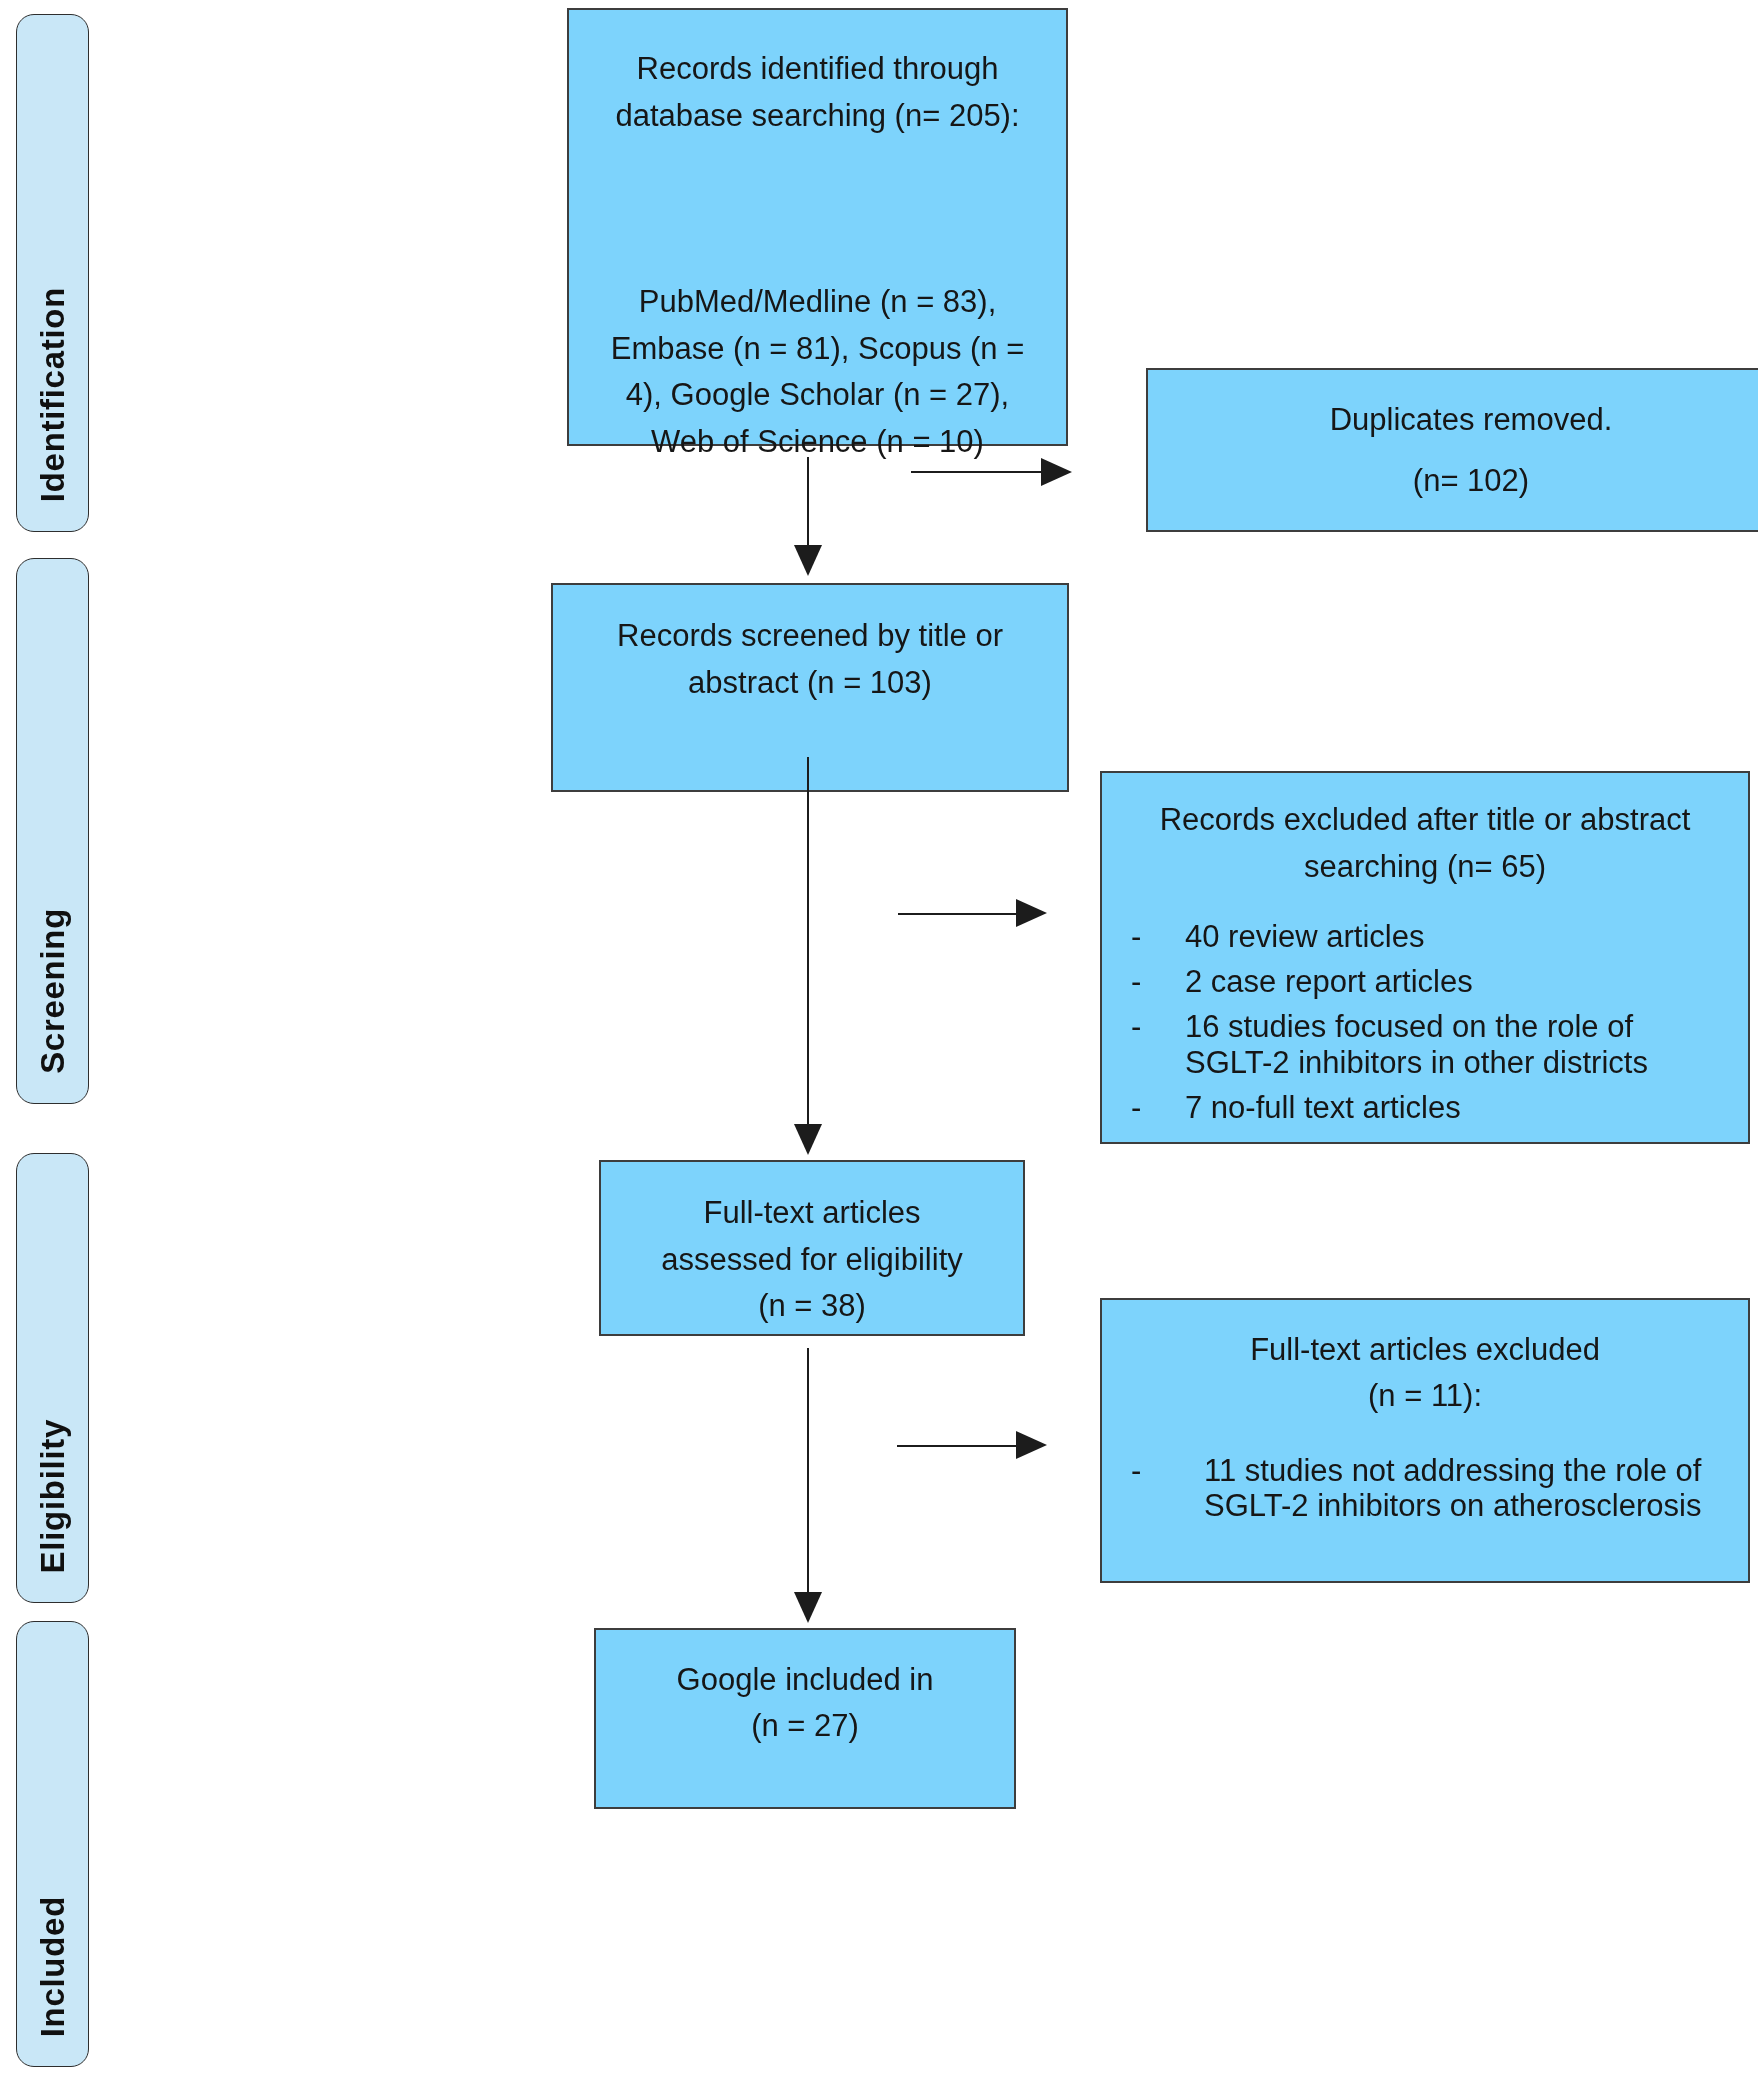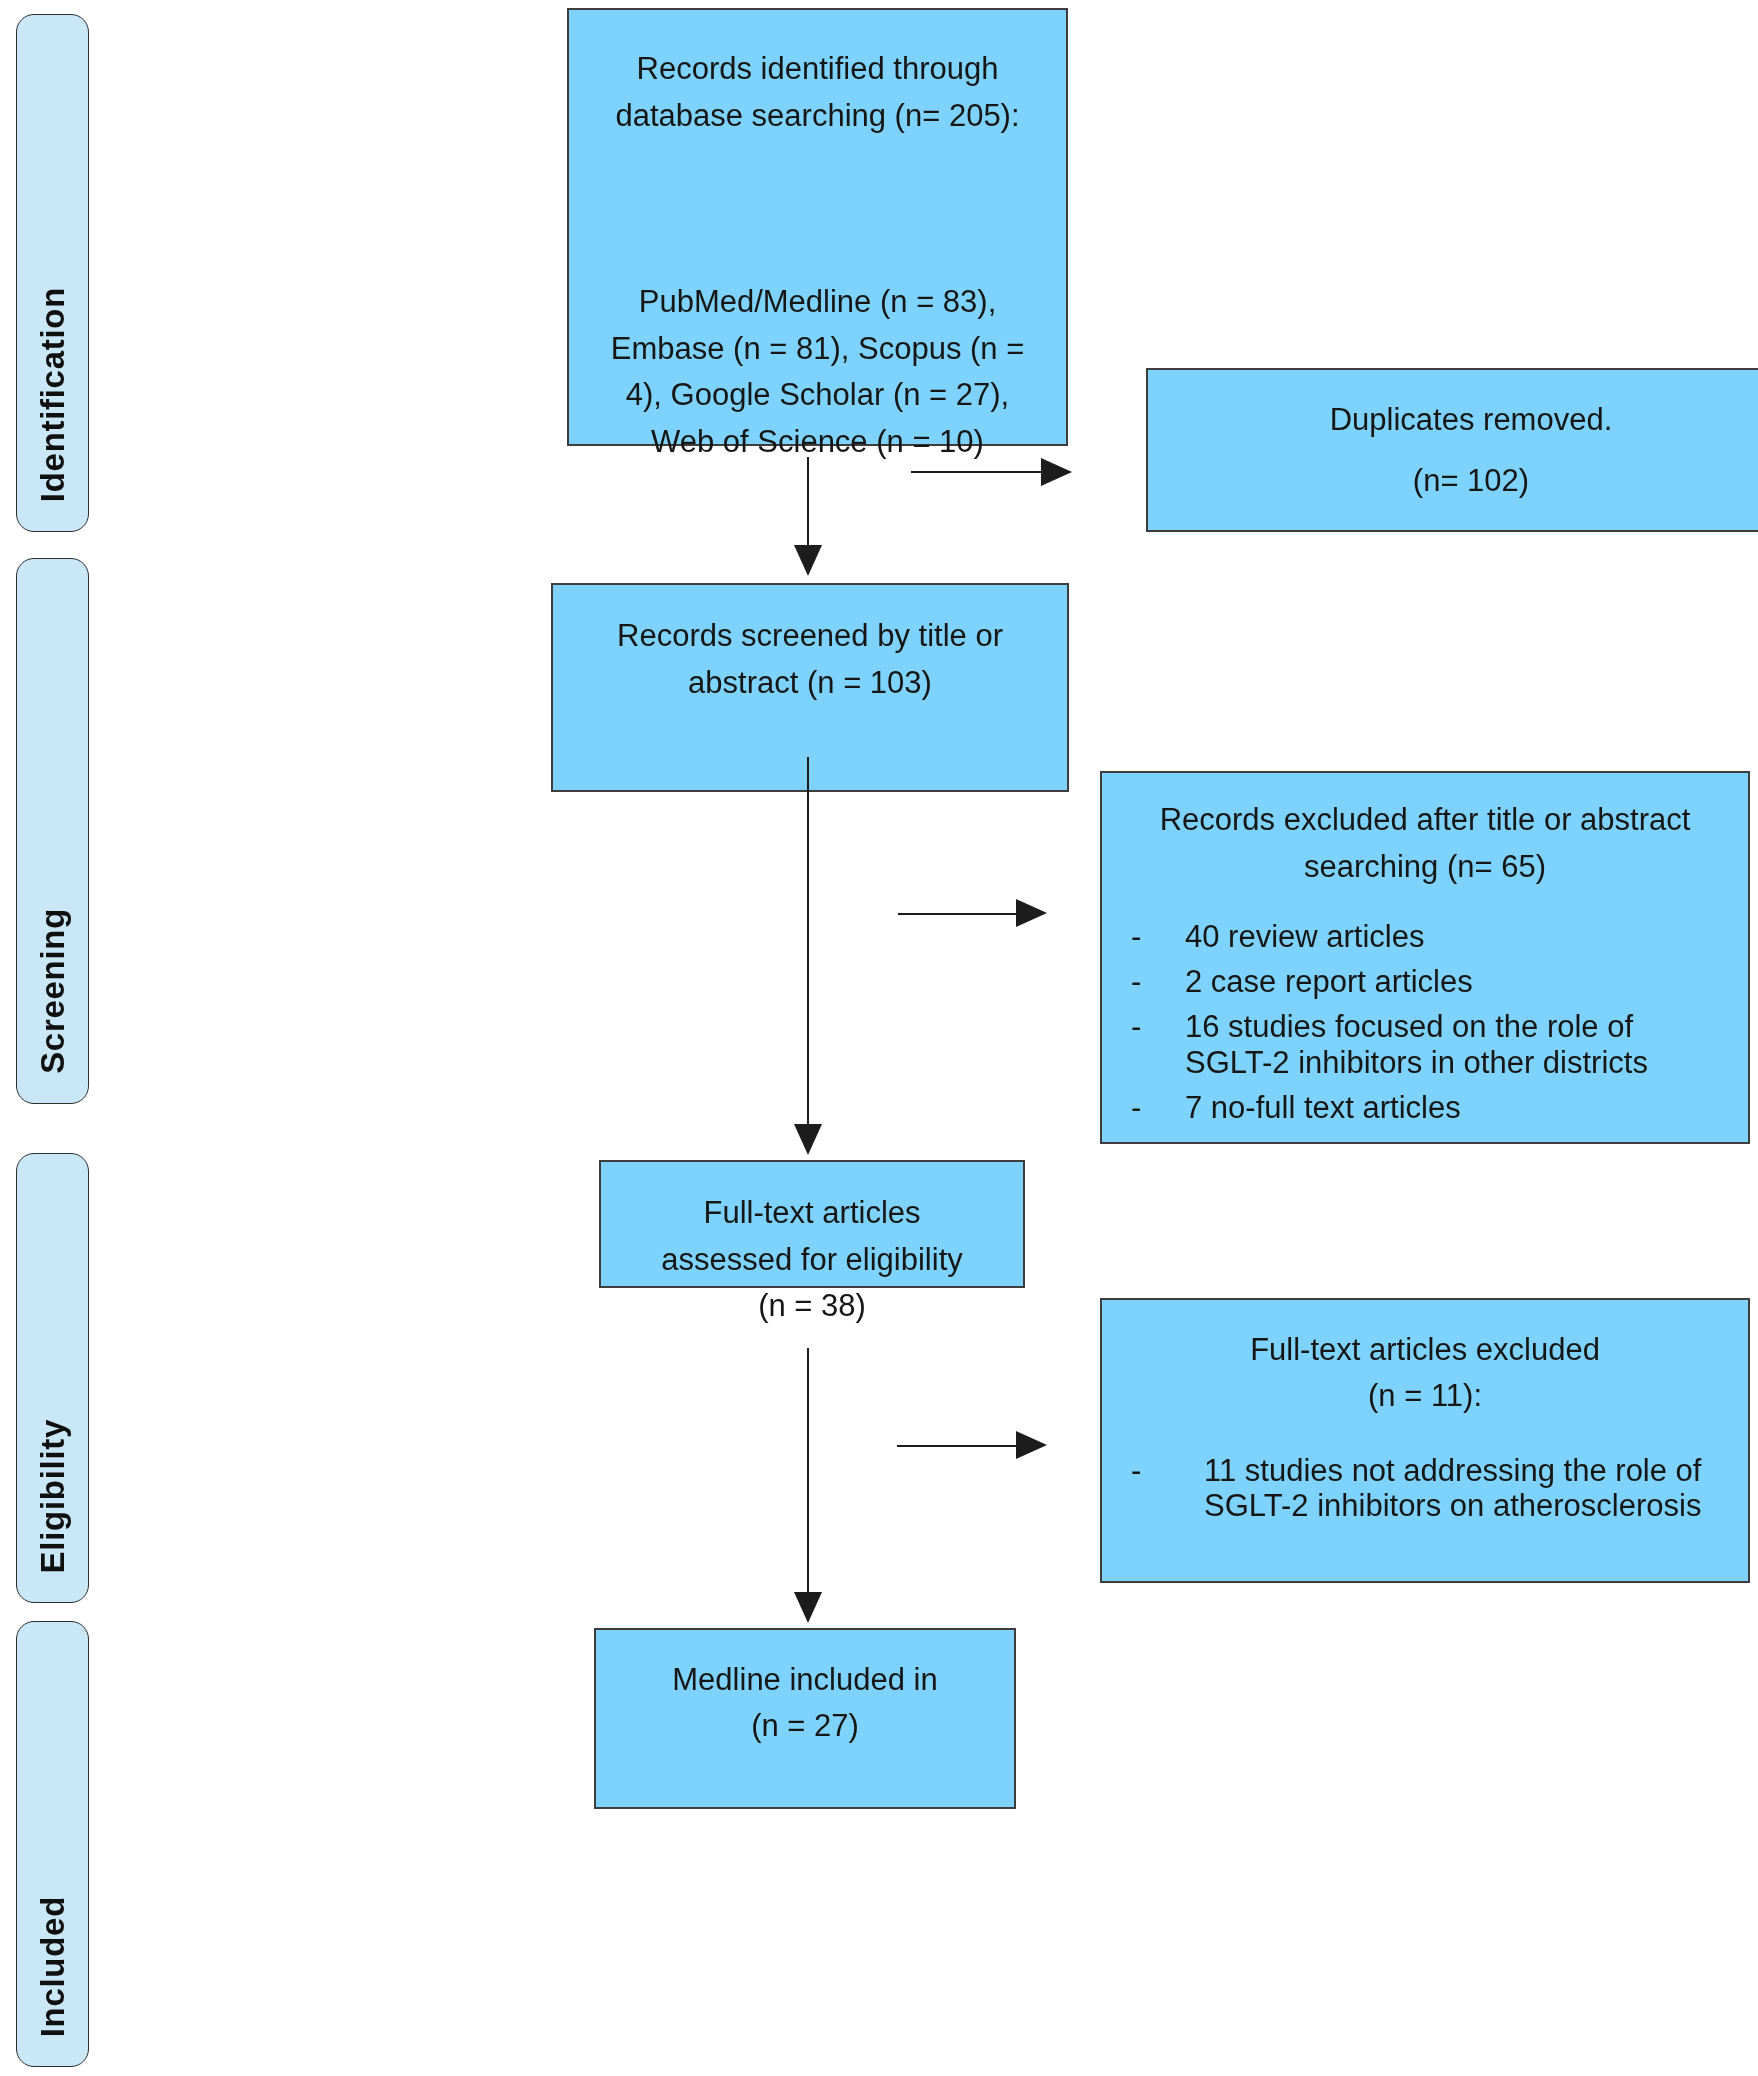--- a/index.html
+++ b/index.html
@@ -108,39 +108,39 @@
         <span class="bullet-dash">-</span>
         <span class="bullet-text" style="max-width:502px;">16 studies focused on the role of SGLT-2 inhibitors in other districts</span>
       </div>
       <div class="bullet-row">
         <span class="bullet-dash">-</span>
         <span class="bullet-text" style="max-width:502px;">7 no-full text articles</span>
       </div>
     </div>
   </div>
 
-  <div class="node" style="left:599px;top:1160px;width:426px;height:128px;padding-top:28px;">
+  <div class="node" style="left:599px;top:1160px;width:426px;height:176px;padding-top:28px;">
     <div class="node-title">Full-text articles</div>
     <div class="node-title">assessed for eligibility</div>
     <div class="node-title">(n = 38)</div>
   </div>
 
   <div class="node" style="left:1100px;top:1298px;width:650px;height:285px;padding-top:26.5px;">
     <div class="node-title">Full-text articles excluded</div>
     <div class="node-title">(n = 11):</div>
     <div class="bullets" style="margin-top:33px;">
       <div class="bullet-row">
         <span class="bullet-dash">-</span>
         <span class="bullet-text" style="max-width:558px;margin-left:19px;">11 studies not addressing the role of SGLT-2 inhibitors on atherosclerosis</span>
       </div>
     </div>
   </div>
 
   <div class="node" style="left:594px;top:1628px;width:422px;height:181px;padding-top:26.5px;">
-    <div class="node-title">Medline included in</div>
+    <div class="node-title">Google included in</div>
     <div class="node-title">(n = 27)</div>
   </div>
 
   <div class="vline" style="left:807px;top:457px;height:91px;"></div>
   <div class="head-down" style="left:794px;top:545px;"></div>
 
   <div class="hline" style="left:911px;top:471px;width:133px;"></div>
   <div class="head-right" style="left:1041px;top:458px;"></div>
 
   <div class="vline" style="left:807px;top:757px;height:368px;"></div>

